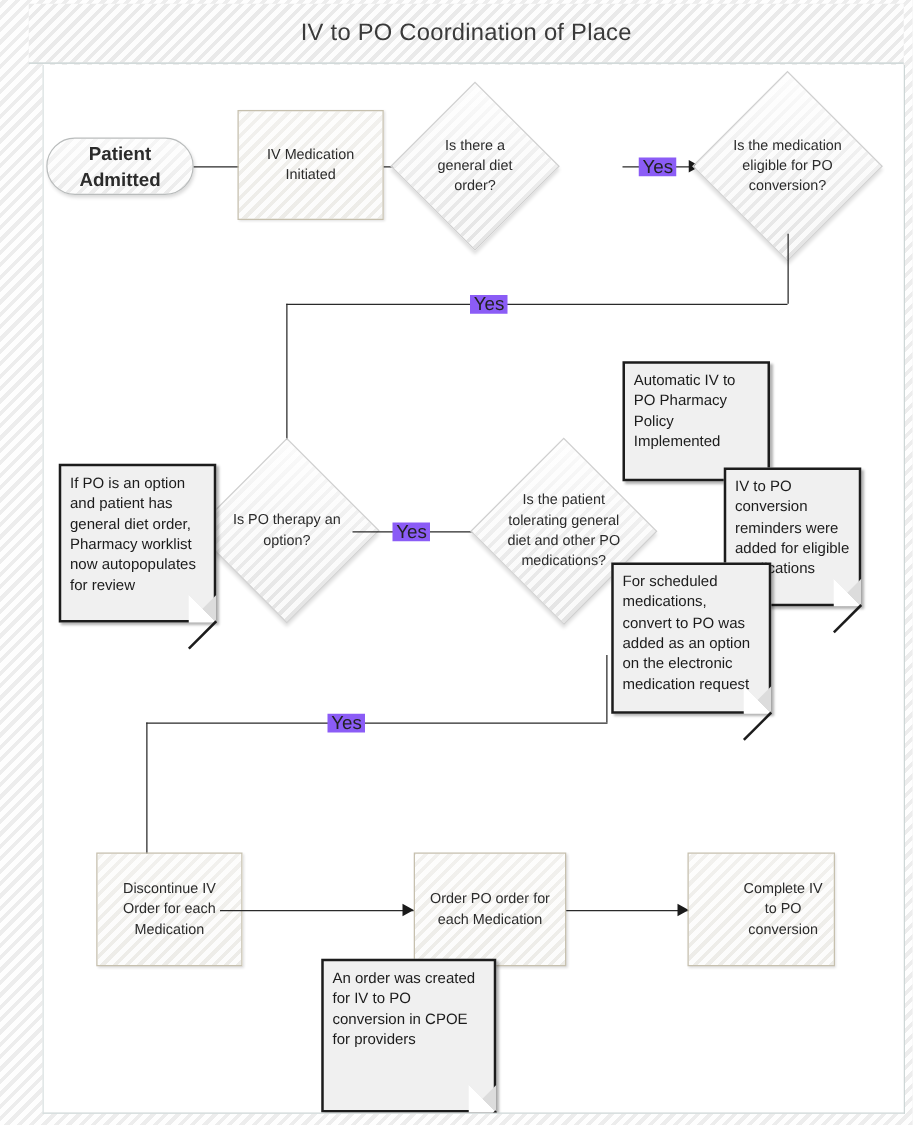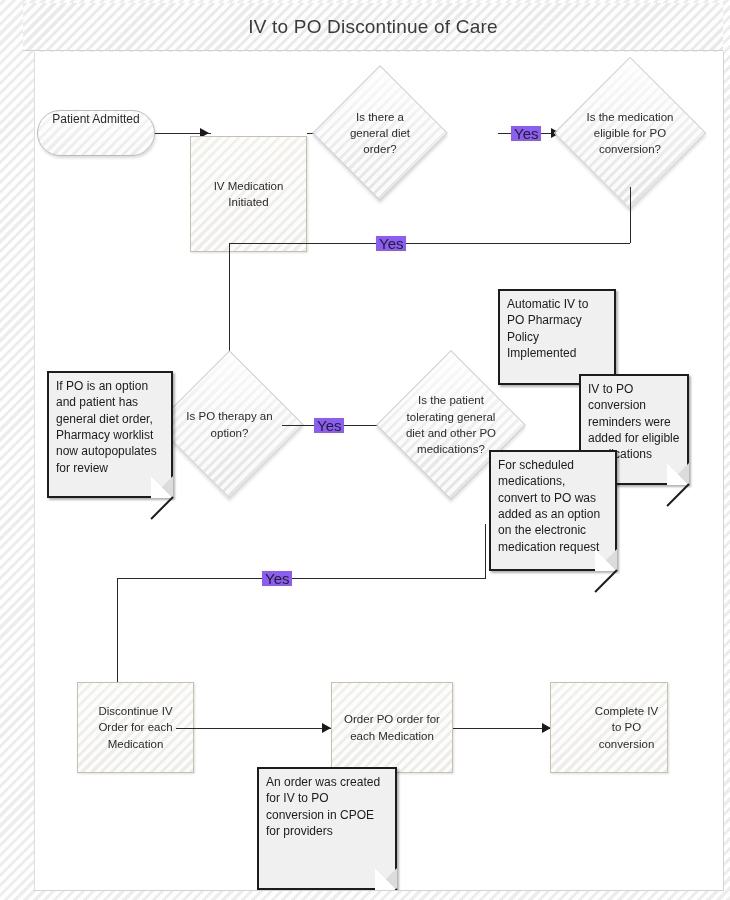--- a/index.html
+++ b/index.html
@@ -67,23 +67,24 @@
   .term{
     background:
       repeating-linear-gradient(-45deg,
         rgba(255,255,255,0) 0px,
         rgba(255,255,255,0) 3px,
         rgba(255,255,255,.85) 3px,
         rgba(255,255,255,.85) 7px),
       linear-gradient(180deg,#f6f6f6 0%,#ebebeb 100%);
     border:1px solid #b9bcbc;
     border-radius:28px;
-    display:flex;align-items:flex-start;justify-content:center;
-    text-align:center;font-size:12px;color:#2b2b2b;line-height:1.4;
+    display:flex;align-items:flex-end;justify-content:center;
+    text-align:center;font-size:15px;color:#2b2b2b;line-height:1.4;
     box-shadow:1px 2px 3px rgba(0,0,0,.15);
+    font-weight:bold;
   }
   
   .dia{display:block;text-decoration:underline;}
   .dia .shape{
     position:absolute;left:0;top:0;width:100%;height:100%;
     transform:rotate(45deg);
     background:
       repeating-linear-gradient(-90deg,
         rgba(255,255,255,0) 0px,
         rgba(255,255,255,0) 3px,
@@ -144,33 +145,33 @@
     position:absolute;font-size:15px;color:#222;background:#8b5cf6;
     padding:0 3px;line-height:1;
   }
 </style>
 </head>
 <body>
 
 <div id="page">
 
   <div id="header">
-    <div id="title">IV to PO Discontinue of Care</div>
+    <div id="title">IV to PO Coordination of Place</div>
   </div>
 
   <div id="canvas">
 
     <div class="node term" style="left:2px;top:58px;width:118px;height:46px;">
       <span>Patient Admitted</span>
     </div>
 
     <div class="ln lnh" style="left:120px;top:81px;width:56px;"></div>
     <div class="arrowR" style="left:165px;top:76px;"></div>
 
-    <div class="node box" style="left:155px;top:36px;width:117px;height:116px;margin-top:48px;">
+    <div class="node box" style="left:155px;top:36px;width:117px;height:88px;">
       <span>IV Medication Initiated</span>
     </div>
 
     <div class="ln lnh" style="left:272px;top:81px;width:68px;"></div>
     <div class="arrowR" style="left:331px;top:76px;"></div>
 
     <div class="node dia" style="left:297px;top:33px;width:96px;height:96px;">
       <div class="shape"></div>
       <div class="dtext">
           <span>Is there a general diet order?</span>

